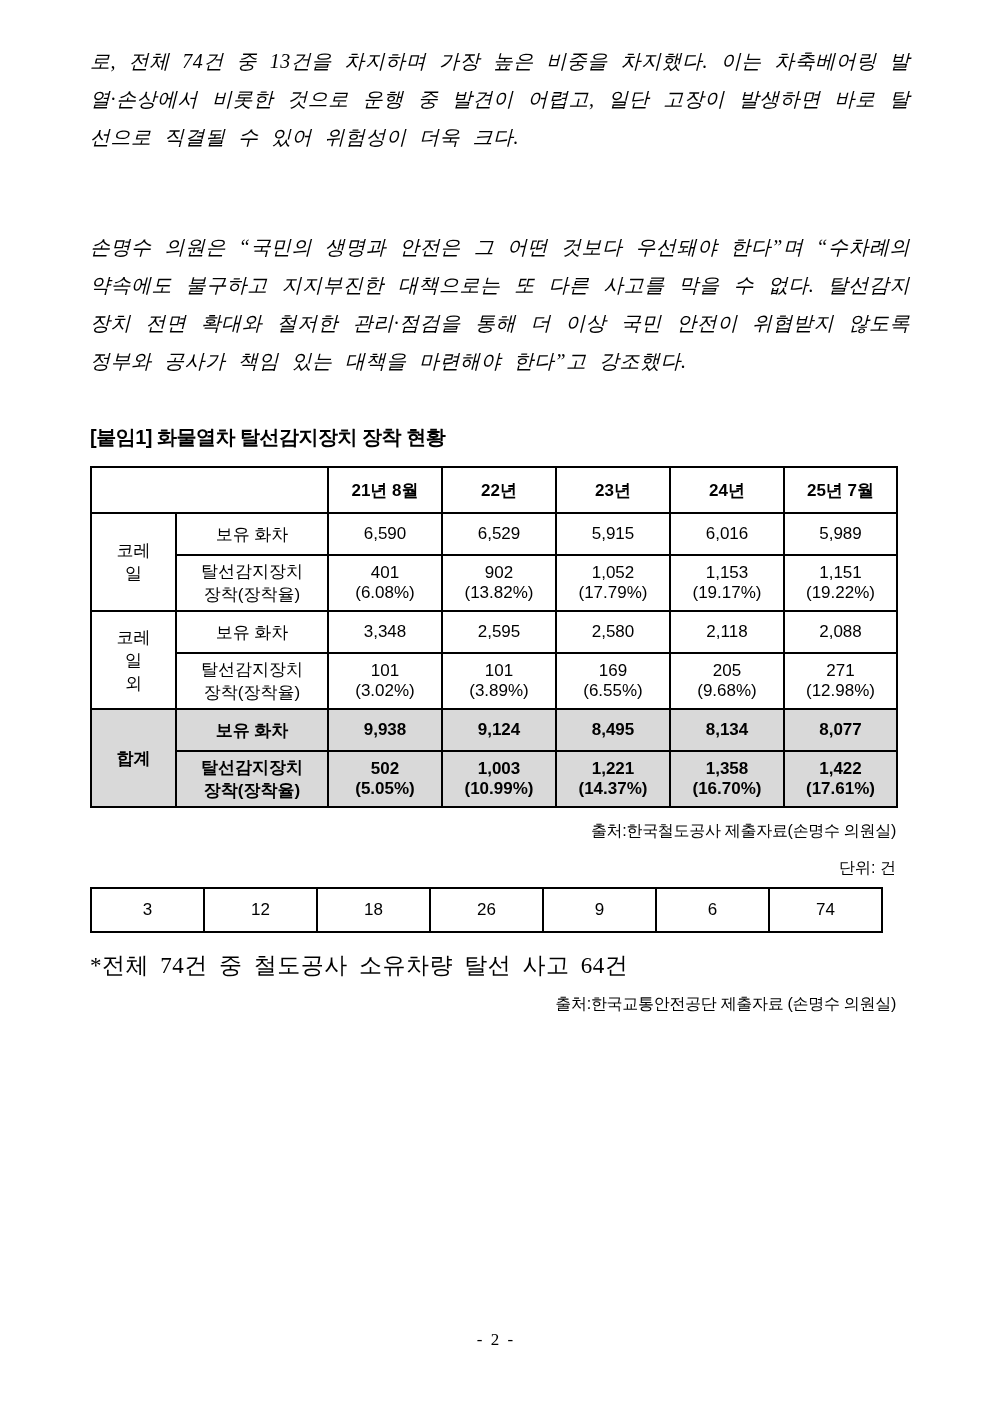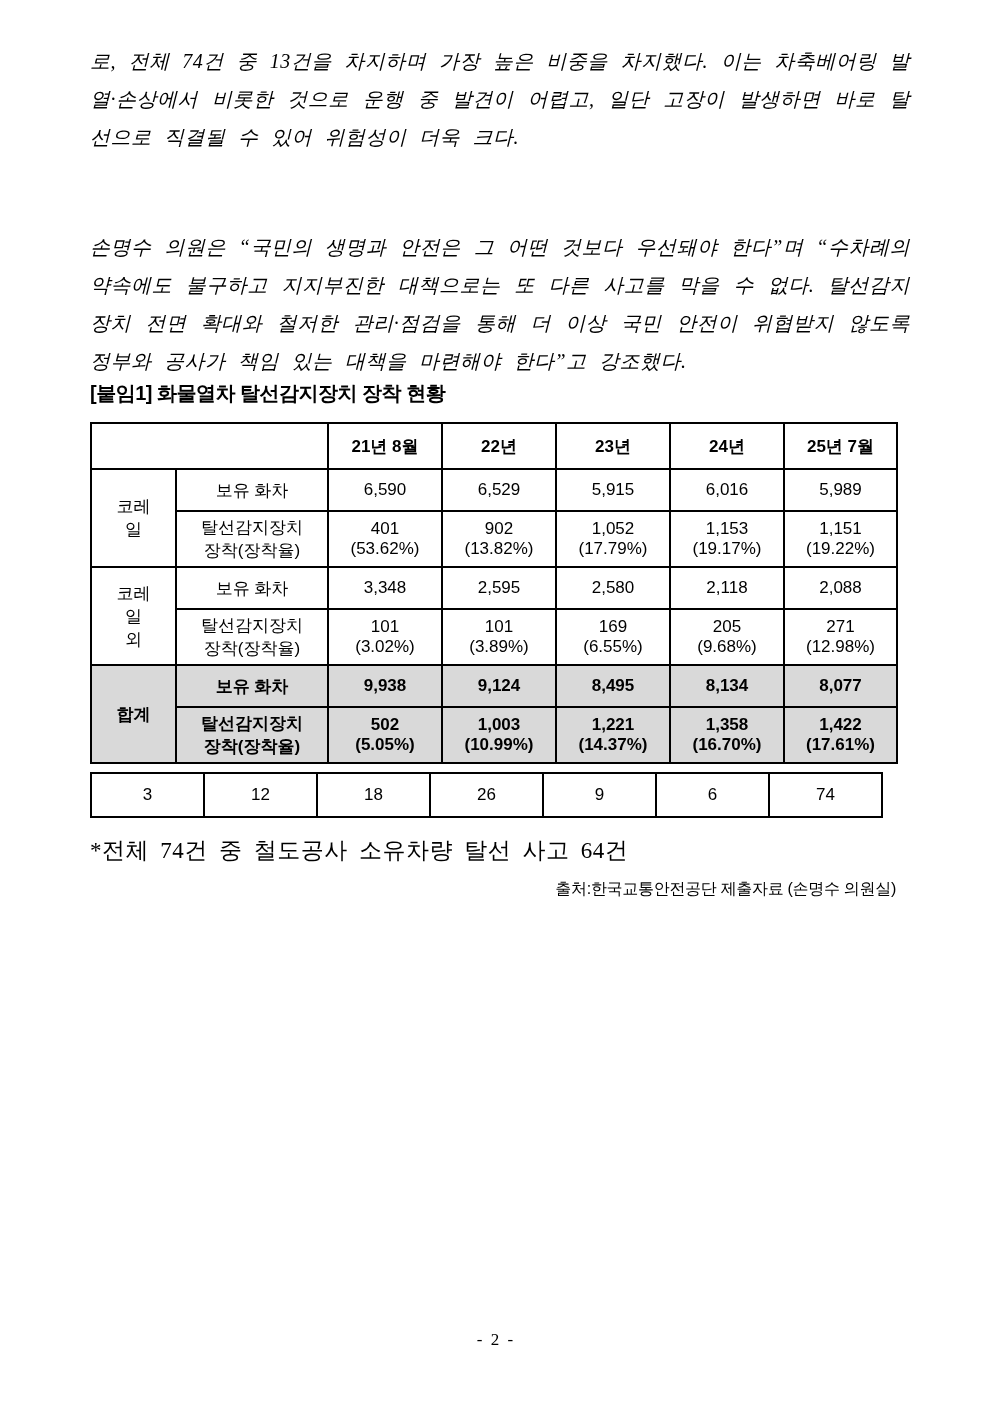--- a/index.html
+++ b/index.html
@@ -24,20 +24,21 @@
     letter-spacing: 0.5px;
     word-spacing: 7px;
     font-style: italic;
   }
   p.body-text + p.body-text { margin-top: 72px; }
   h2.attach-title {
     font-family: "Liberation Sans", sans-serif;
     font-size: 20px;
     font-weight: bold;
     letter-spacing: -0.5px;
+    margin-top: 44px;
   }
   table {
     border-collapse: collapse;
     table-layout: fixed;
     font-family: "Liberation Sans", sans-serif;
     font-size: 17px;
     margin-top: 15px;
   }
   th, td {
     border: 2px solid #000000;
@@ -122,21 +123,21 @@
           <td>6,590</td>
           <td>6,529</td>
           <td>5,915</td>
           <td>6,016</td>
           <td>5,989</td>
         </tr>
         <tr class="h-double">
           <td class="pre">탈선감지장치
 장착(장착율)</td>
           <td class="pre">401
-(53.62%)</td>
+(6.08%)</td>
           <td class="pre">902
 (13.82%)</td>
           <td class="pre">1,052
 (17.79%)</td>
           <td class="pre">1,153
 (19.17%)</td>
           <td class="pre">1,151
 (19.22%)</td>
         </tr>
 
@@ -184,22 +185,24 @@
           <td class="gray bold pre">1,221
 (14.37%)</td>
           <td class="gray bold pre">1,358
 (16.70%)</td>
           <td class="gray bold pre">1,422
 (17.61%)</td>
         </tr>
       </tbody>
     </table>
 
-
-
+    <div class="source-line">출처:한국철도공사 제출자료(손명수 의원실)</div>
+
+
+    <div class="unit-line">단위: 건</div>
 
     <table style="margin-top:8px;">
       <colgroup>
         <col style="width:113px">
           <col style="width:113px">
           <col style="width:113px">
           <col style="width:113px">
         <col style="width:113px">
           <col style="width:113px">
           <col style="width:113px">

